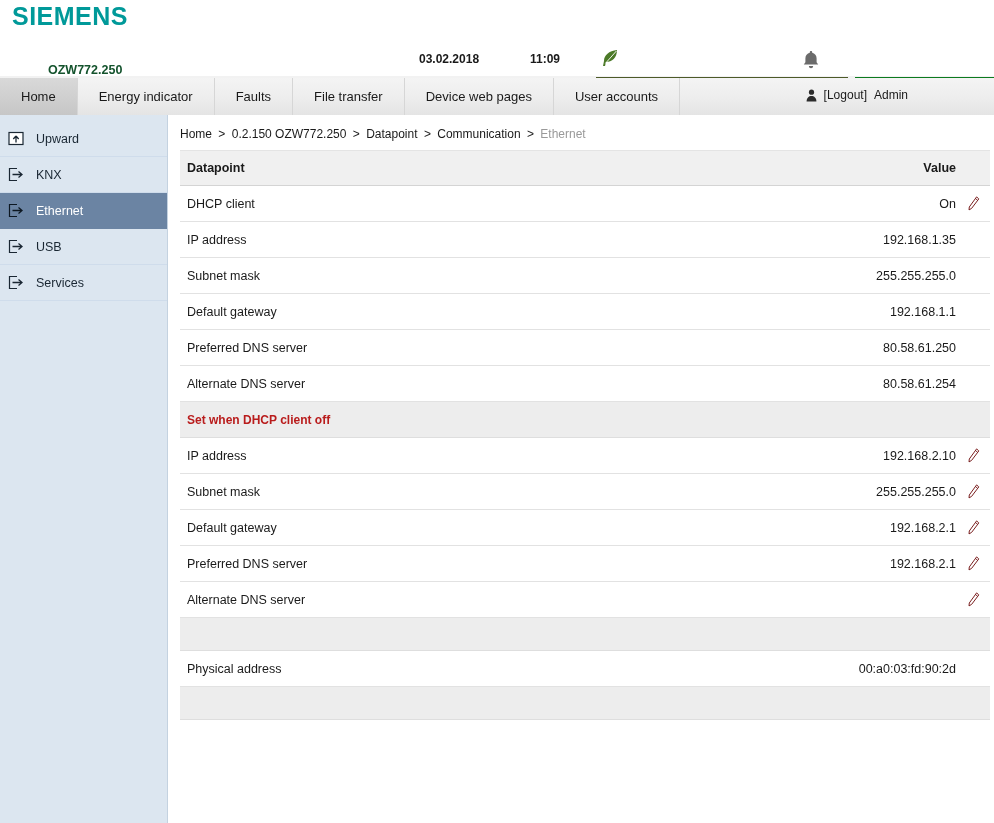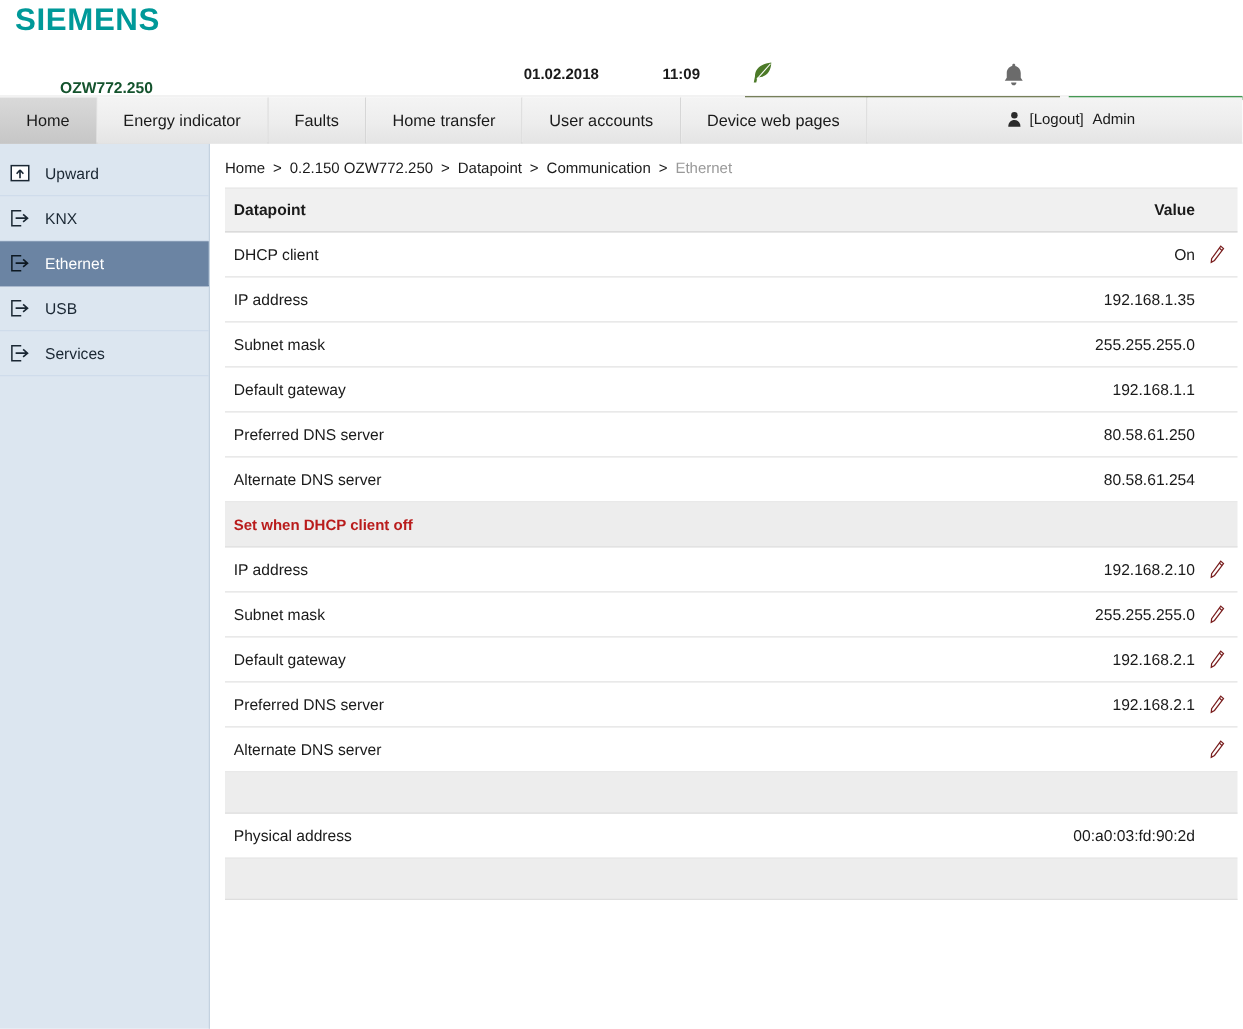--- a/index.html
+++ b/index.html
@@ -241,21 +241,21 @@
 </style>
 </head>
 <body>
 
 <div class="brandbar">
   <div class="siemens-logo">SIEMENS</div>
 </div>
 
 <div class="infobar">
   <div class="device-name">OZW772.250</div>
-  <div class="info-date">01.02.2018</div>
+  <div class="info-date">03.02.2018</div>
   <div class="info-time">11:09</div>
 
   <svg class="leaf-icon" viewBox="0 0 20 20">
     <path d="M17 2 C9 3 4 7 4 13 L3 18 L5 18 L6 14 C12 14 17 10 17 2 Z" fill="#4c7a28"></path>
     <path d="M16.4 3 L5.4 15.4" stroke="#ffffff" stroke-width="0.9" fill="none"></path>
   </svg>
 
   <svg class="bell-icon" viewBox="0 0 18 20">
     <path d="M9 1 C9.7 1 10.2 1.5 10.2 2.1 L10.2 2.8 C12.8 3.4 14.6 5.6 14.6 8.3
              L14.6 12.2 L16.2 14.6 L1.8 14.6 L3.4 12.2 L3.4 8.3
@@ -274,27 +274,27 @@
     <div class="tab active">
       <span>Home</span>
     </div>
     <div class="tab">
       <span>Energy indicator</span>
     </div>
     <div class="tab">
       <span>Faults</span>
     </div>
     <div class="tab">
-      <span>Home transfer</span>
+      <span>File transfer</span>
+    </div>
+    <div class="tab">
+      <span>Device web pages</span>
     </div>
     <div class="tab">
       <span>User accounts</span>
-    </div>
-    <div class="tab">
-      <span>Device web pages</span>
     </div>
     <div class="tab-filler"></div>
   </div>
 
   <div class="user-area">
     <svg class="user-icon" viewBox="0 0 11 13">
       <circle cx="5.5" cy="3.2" r="2.6" fill="#2b2b2b"></circle>
       <path d="M0.6 12.4 C0.6 8.9 2.8 7 5.5 7 C8.2 7 10.4 8.9 10.4 12.4 Z" fill="#2b2b2b"></path>
     </svg>
     <span class="logout-link">[Logout]</span>

